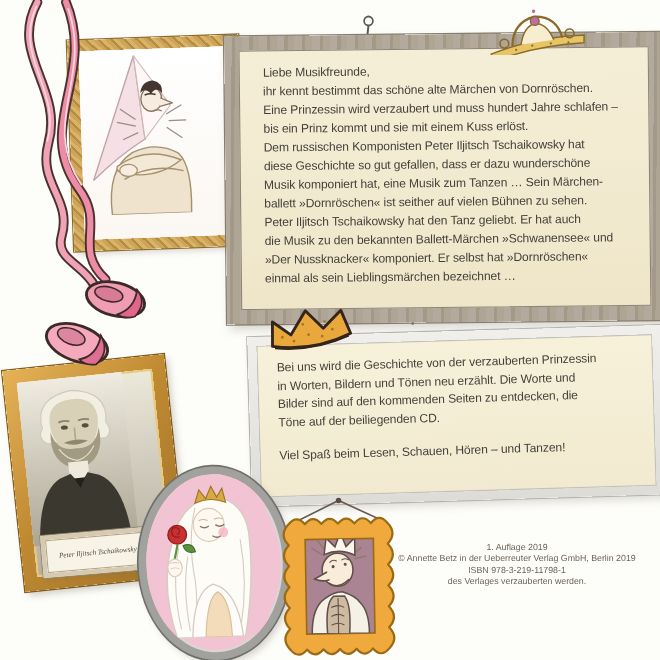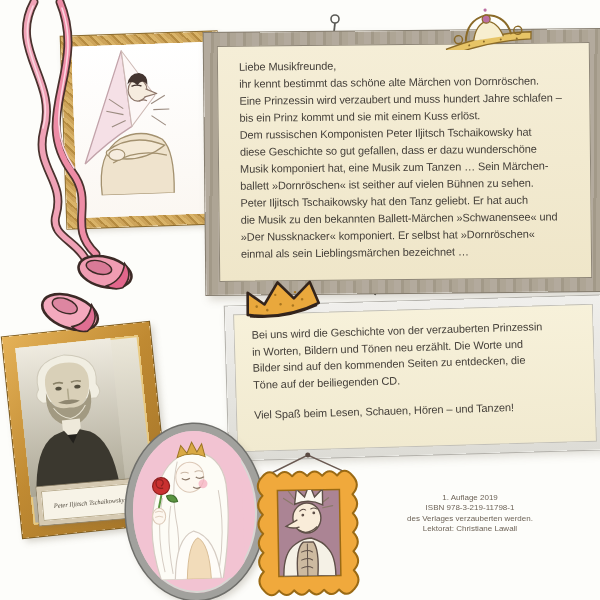--- a/index.html
+++ b/index.html
@@ -266,18 +266,18 @@
         <circle cx="59" cy="63" r="1.4" fill="#5f5048" stroke="none"></circle>
         <path d="M45 61 q3 -3 6 -1 M56 59 q3 -2 6 0" fill="none" stroke-width="1"></path>
         <path d="M44 80 Q52 86 62 77" fill="none"></path>
         <path d="M40 54 L42 39 L50 47 L55 34 L60 47 L68 39 L68 55 Q54 48 40 54 Z" fill="#fbf7ee"></path>
       </g>
     </svg>
   </div>
 
   <div class="abs imprint">
     <div>1. Auflage 2019</div>
+    <div>© Annette Betz in der Ueberreuter Verlag GmbH, Berlin 2019</div>
     <div>ISBN 978-3-219-11798-1</div>
     <div>des Verlages verzauberten werden.</div>
-    <div>Lektorat: Christiane Lawall</div>
   </div>
 
 </div>
 
 </body></html>

